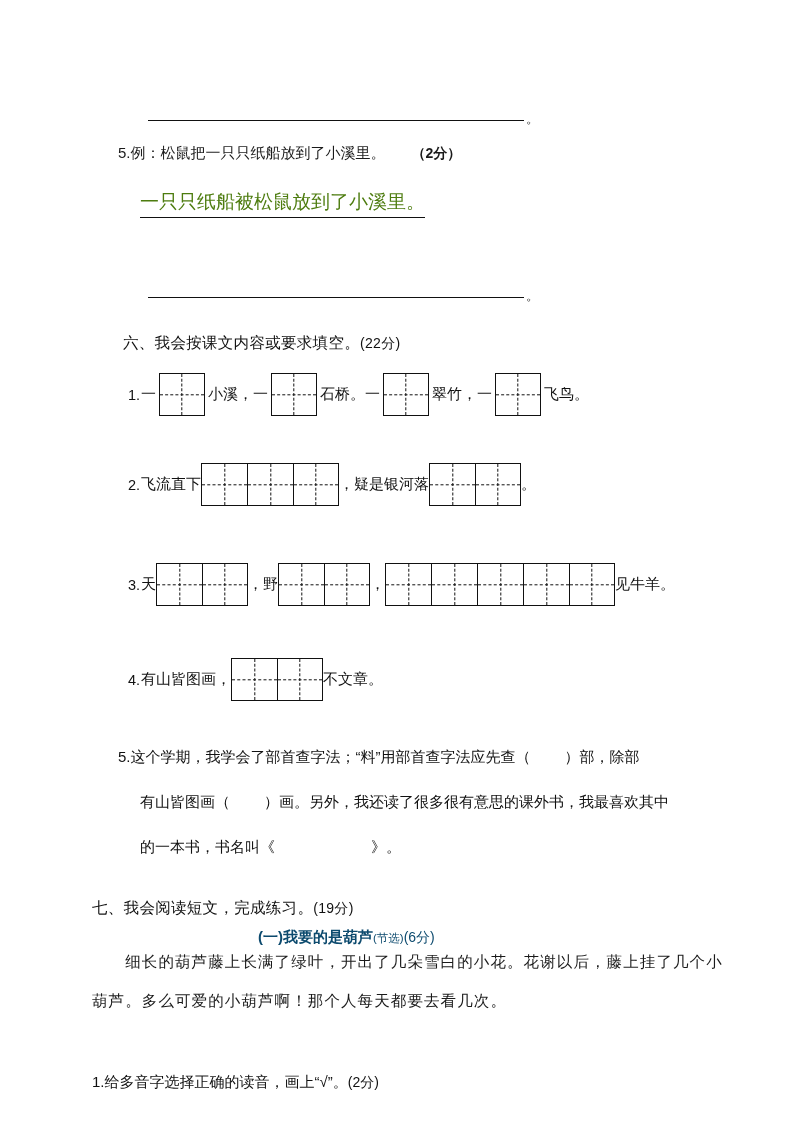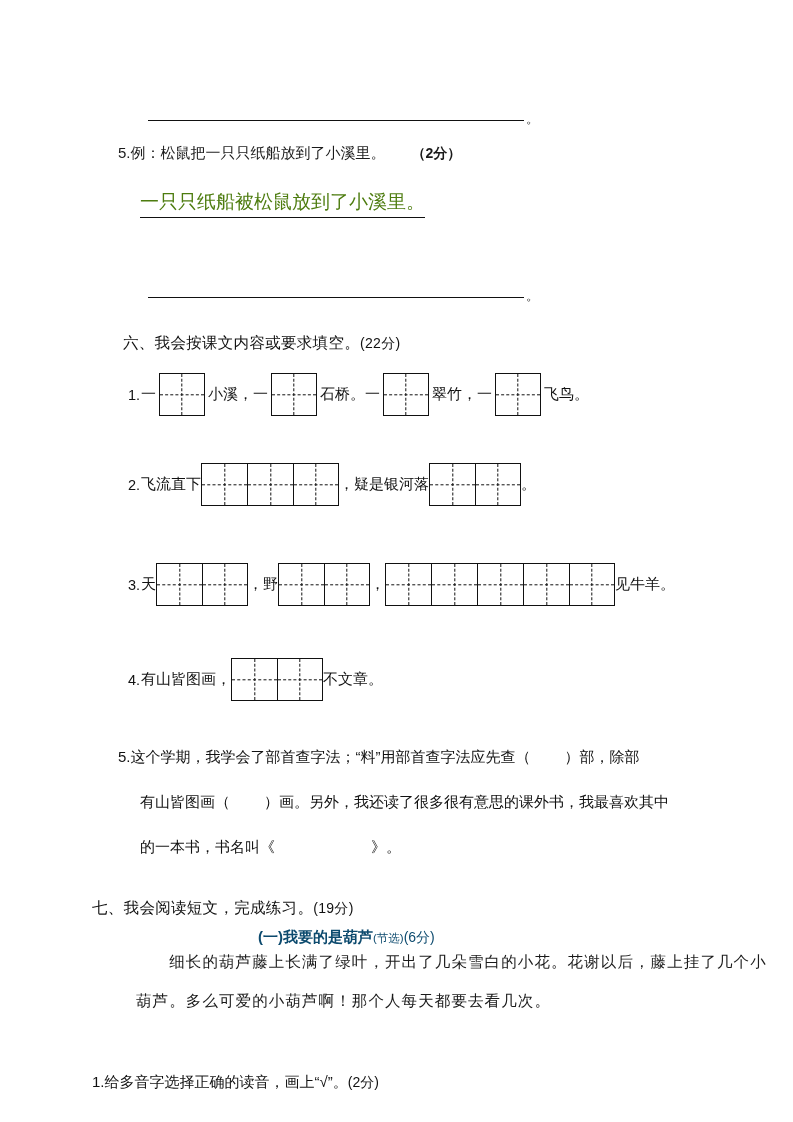--- a/index.html
+++ b/index.html
@@ -138,21 +138,20 @@
     font-weight: 400;
     font-size: 14px;
   }
   .passage-line {
     position: absolute;
     font-family: "Liberation Serif", "DejaVu Serif", serif;
     font-size: 15.5px;
     color: #1a1a1a;
     white-space: nowrap;
     letter-spacing: 1.1px;
-    margin-left: 44px;
   }
 
   .para-text {
     position: absolute;
     font-size: 15px;
     color: #111;
     white-space: nowrap;
   }
   .paren-blank {
     display: inline-block;

